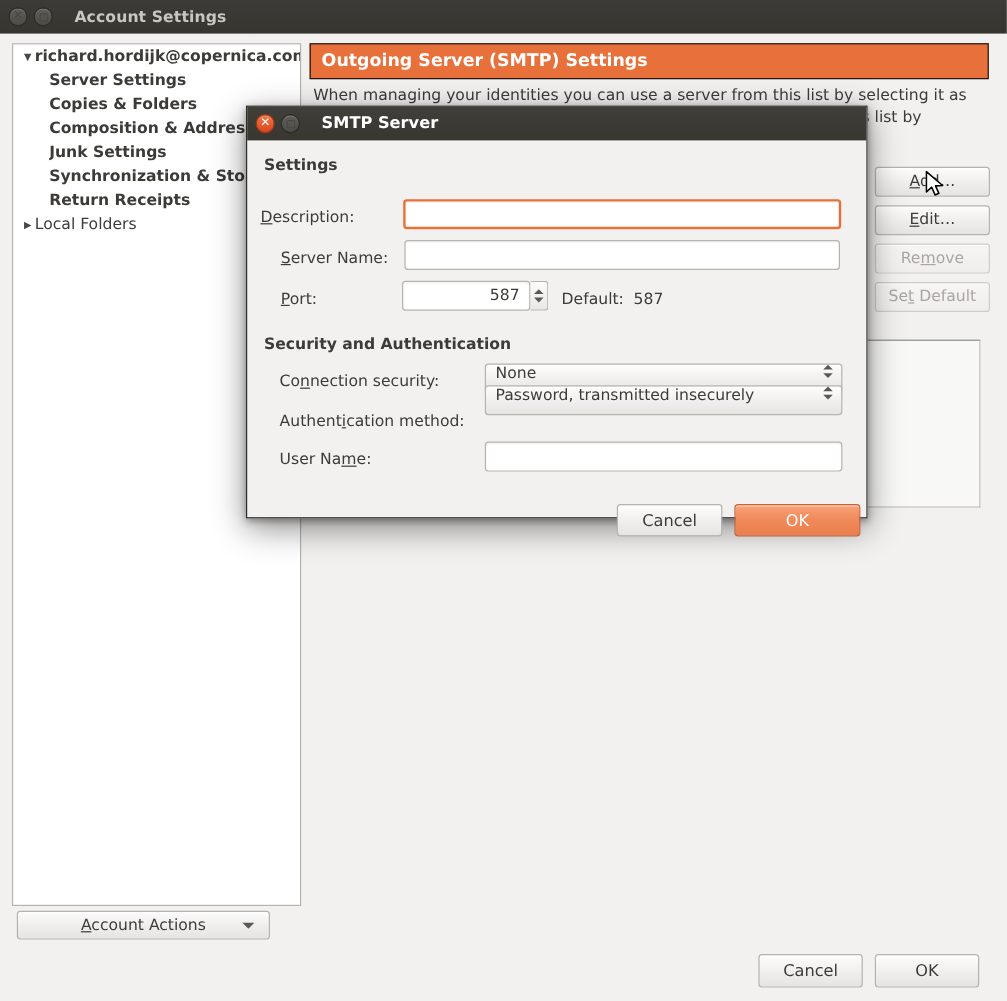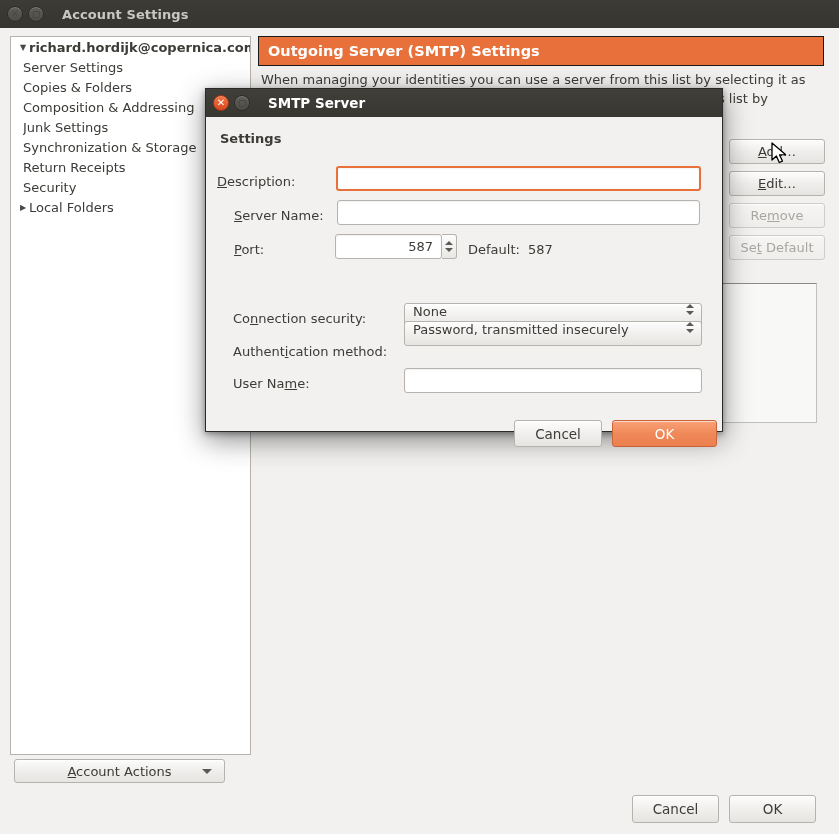--- a/index.html
+++ b/index.html
@@ -67,21 +67,21 @@
     padding-left: 6px; white-space: nowrap;
     font-size: 13px;
   }
   .tree-row.selected { background: #d6d3ce; }
   .tw {
     width: 12px; display: inline-block; text-align: center;
     font-size: 8px; color: #4a4843; flex: 0 0 12px;
   }
   .tree-label { overflow: hidden; }
   .tree-row.account .tree-label { font-weight: bold; }
-  .tree-row.child { padding-left: 12px; }
+  .tree-row.child { padding-left: 30px; font-weight: bold; }
 
   #account-actions-btn {
     position: absolute; left: 14px; top: 759px;
     width: 211px; height: 24px;
     background: linear-gradient(to bottom, #fcfcfc 0%, #efeeec 50%, #e7e5e2 100%);
     border: 1px solid #b6b3ae; border-radius: 3px;
     display: flex; align-items: center; justify-content: center;
     font-size: 13px;
     box-shadow: inset 0 1px 0 rgba(255,255,255,.8);
   }
@@ -300,23 +300,20 @@
       <span class="tree-label">Composition &amp; Addressing</span>
     </div>
     <div class="tree-row child">
       <span class="tree-label">Junk Settings</span>
     </div>
     <div class="tree-row child">
       <span class="tree-label">Synchronization &amp; Storage</span>
     </div>
     <div class="tree-row child">
       <span class="tree-label">Return Receipts</span>
-    </div>
-    <div class="tree-row child">
-      <span class="tree-label">Security</span>
     </div>
     <div class="tree-row">
       <span class="tw">▶</span>
       <span class="tree-label">Local Folders</span>
     </div>
   </div>
 
   <div id="account-actions-btn">
     <span><span class="mn">A</span>ccount Actions</span>
     <span class="caret"></span>
@@ -390,20 +387,21 @@
       <div class="textinput numeric" style="left:129px; top:117px; width:107px;">
         <span>587</span>
       </div>
       <div class="spinner" style="left:236px; top:117px;">
         <span class="spin-up"></span>
         <span class="spin-dn"></span>
       </div>
       <div class="default-text" style="left:262px; top:125px;">Default:</div>
       <div class="default-text" style="left:322px; top:125px;">587</div>
 
+      <div class="grp-title" style="left:14px; top:163px;">Security and Authentication</div>
 
       <div class="fld-label" style="left:27px; top:194px;">
         Co<span class="mn">n</span>nection security:
       </div>
       <div class="dropdown" style="left:198px; top:186px; width:298px;">
         <span>None</span>
         <span class="dd-arrows">
           <span class="spin-up"></span>
             <span class="spin-dn"></span>
         </span>

